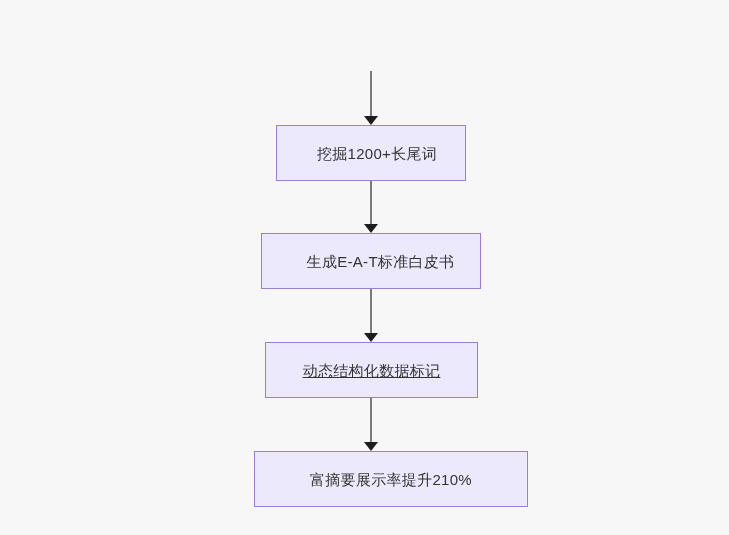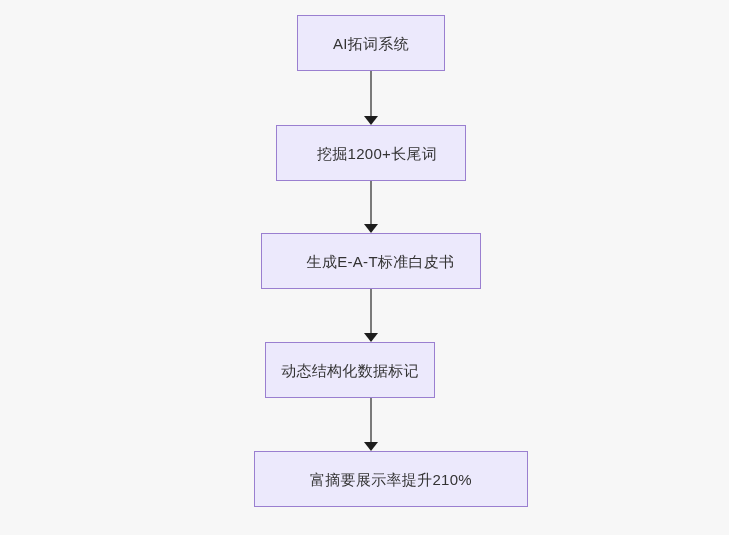--- a/index.html
+++ b/index.html
@@ -66,33 +66,30 @@
     <g>
       <line class="conn-line" x1="371" y1="289" x2="371" y2="334"></line>
       <polygon class="conn-head" points="364,333 378,333 371,342"></polygon>
     </g>
     <g>
       <line class="conn-line" x1="371" y1="398" x2="371" y2="443"></line>
       <polygon class="conn-head" points="364,442 378,442 371,451"></polygon>
     </g>
   </svg>
 
-  <div class="node" style="left:297px; top:15px; width:148px; height:56px;">
-    <span>AI拓词系统</span>
-  </div>
 
   <div class="node" style="left:276px; top:125px; width:190px; height:56px;padding-left:12px;">
     <span>挖掘1200+长尾词</span>
   </div>
 
   <div class="node" style="left:261px; top:233px; width:220px; height:56px;padding-left:19px;">
     <span>生成E-A-T标准白皮书</span>
   </div>
 
-  <div class="node" style="left:265px; top:342px; width:170px; height:56px;">
+  <div class="node" style="left:265px; top:342px; width:213px; height:56px;text-decoration:underline;">
     <span>动态结构化数据标记</span>
   </div>
 
   <div class="node" style="left:254px; top:451px; width:274px; height:56px;">
     <span>富摘要展示率提升210%</span>
   </div>
 
 </div>
 
 </body></html>

